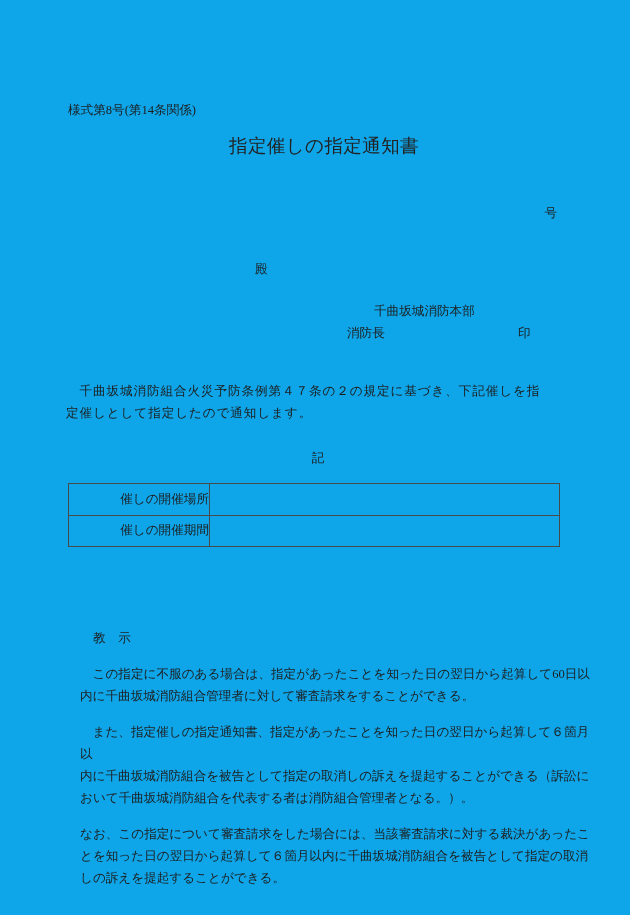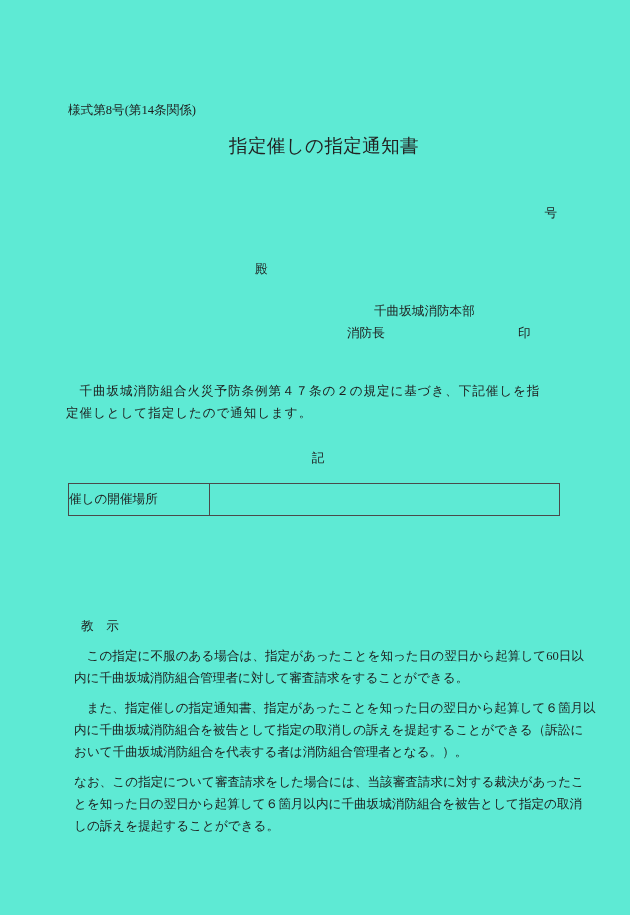--- a/index.html
+++ b/index.html
@@ -4,21 +4,21 @@
 <style>
   html, body { margin: 0; padding: 0; }
   body {
     width: 630px; height: 915px;
     background: #fcfcfc;
     font-family: "Liberation Serif", "DejaVu Serif", serif;
   }
   .page {
     position: relative;
     width: 630px; height: 915px;
-    background: #5eead4;
+    background: #0ea5e9;
     color: #1e1e1e;
     font-size: 12.6px;
     overflow: hidden;
   }
   .form-no {
     position: absolute; left: 68px; top: 100px;
     line-height: 20px;
   }
   .doc-title {
     position: absolute; left: 0; top: 124px; width: 630px;
@@ -68,29 +68,29 @@
     table-layout: fixed;
     font-size: 12.6px;
     color: #1e1e1e;
   }
   .event-table tr { height: 31.5px; }
   .event-table td {
     border: 1px solid #4a4a4a;
     padding: 0;
     vertical-align: middle;
   }
-  .event-table td.lbl { width: 140px; text-align: left; }
+  .event-table td.lbl { width: 140px; text-align: right; }
   .event-table td.val { }
   .notes {
     position: absolute; left: 66px; top: 615px; width: 540px;
     line-height: 22.05px;
   }
-  .notes-heading { padding-left: 15px; margin: 0; }
+  .notes-heading { padding-left: 15px; margin: 12px; }
   .notes-para {
-    margin: 8px;
+    margin: 14px;
     white-space: pre-line;
   }
 </style>
 </head>
 <body>
 
 <div class="page">
 
   <div class="form-no">様式第8号(第14条関係)</div>
 
@@ -112,20 +112,24 @@
 定催しとして指定したので通知します。</div>
 
   <div class="ki-marker">記</div>
 
   <table class="event-table">
     <tbody>
       <tr>
         <td class="lbl">催しの開催場所</td>
         <td class="val"></td>
       </tr>
+      <tr>
+        <td class="lbl">催しの開催期間</td>
+        <td class="val"></td>
+      </tr>
     </tbody>
   </table>
 
   <div class="notes">
     <div class="notes-heading">教　示</div>
     <div class="notes-para">　この指定に不服のある場合は、指定があったことを知った日の翌日から起算して60日以
 内に千曲坂城消防組合管理者に対して審査請求をすることができる。</div>
     <div class="notes-para">　また、指定催しの指定通知書、指定があったことを知った日の翌日から起算して６箇月以
 内に千曲坂城消防組合を被告として指定の取消しの訴えを提起することができる（訴訟に
 おいて千曲坂城消防組合を代表する者は消防組合管理者となる。）。</div>

